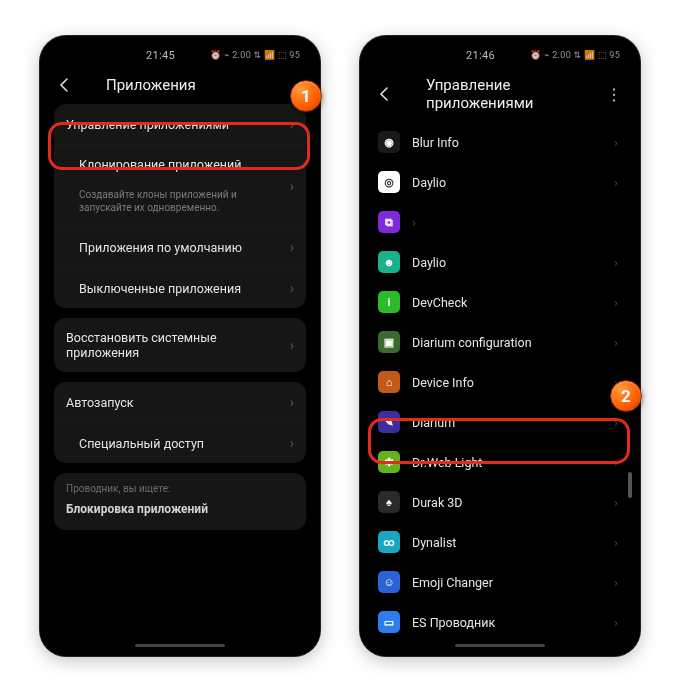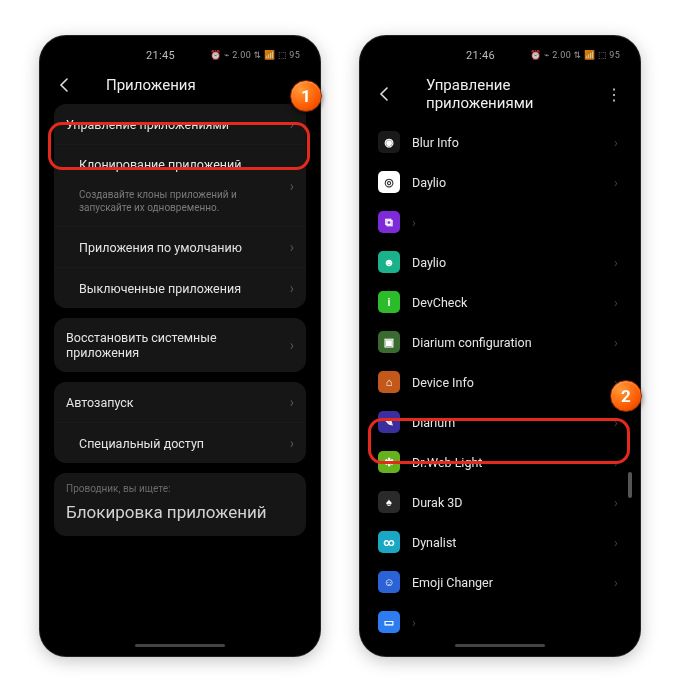--- a/index.html
+++ b/index.html
@@ -67,21 +67,21 @@
     padding: 12px 12px;
     min-height: 40px;
     gap: 10px;
     position: relative;
   }
   .row + .row { border-top: 1px solid rgba(255,255,255,0.02); padding-left: 25px; }
   .row .label { flex:1; font-size: 12.5px; color:#e4e4e4; }
   .row .sub  { font-size: 10px; color:#7a7a7a; line-height:1.25; margin-top:17px; }
   .row .chev { color:#555; font-size: 14px; }
   .hint-head { font-size: 10px; color:#6b6b6b; padding: 10px 12px 2px; }
-  .hint-item { font-size: 17px; color:#d2d2d2; padding: 6px 12px 14px; }
+  .hint-item { font-size: 12px; color:#d2d2d2; padding: 6px 12px 14px; font-weight: bold; }
   
   .hl {
     position:absolute;
     border: 3px solid #e42a1c;
     border-radius: 14px;
     pointer-events:none;
   }
   .step-badge {
     position:absolute;
     width: 32px; height: 32px;
@@ -268,20 +268,21 @@
           <div class="name">Dynalist</div>
           <div class="chev">›</div>
         </div>
         <div class="app-row">
           <div class="ico" style="background: rgb(43, 99, 214);">☺</div>
           <div class="name">Emoji Changer</div>
           <div class="chev">›</div>
         </div>
         <div class="app-row">
           <div class="ico" style="background: rgb(46, 125, 240);">▭</div>
+          <div class="name">ES Проводник</div>
           <div class="chev">›</div>
         </div>
         <div class="app-row"></div>
       </div>
     <div class="scroll-thumb" style="top:430px;"></div>
     <div class="home-indicator"></div>
   </div>
 </div>
 
 <div class="hl" style="left:368px; top:418px; width:262px; height:46px;"></div>

